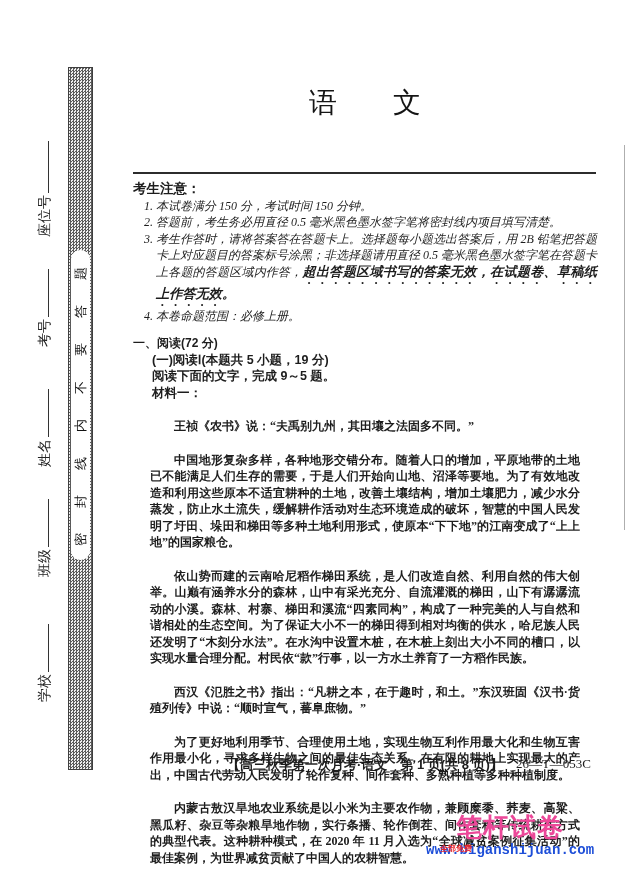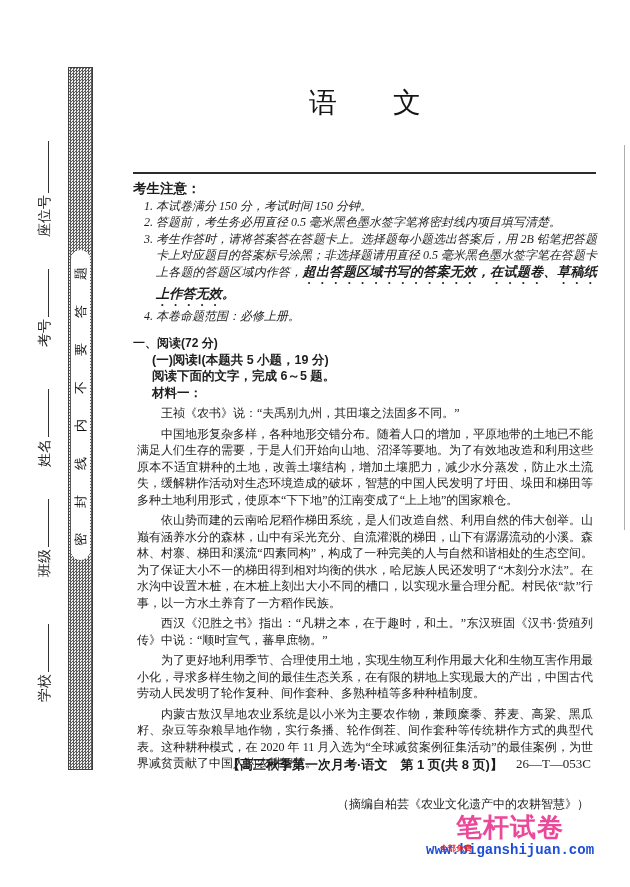--- a/index.html
+++ b/index.html
@@ -55,21 +55,21 @@
   .notice-item { padding-left:23px; text-indent:-12px;font-style:italic; }
   .em-bold {
     font-weight:bold; font-size:13.2px; font-family:"Liberation Sans", sans-serif;
     -webkit-text-emphasis:filled dot; -webkit-text-emphasis-position:under right;
     text-emphasis:filled dot; text-emphasis-position:under right;
   }
   .sec-title { margin-top:11px; font-weight:bold; font-size:12px; font-family:"Liberation Sans", sans-serif; }
   .sub-title, .instruction, .material-label {
     padding-left:19px; font-weight:bold; font-size:12.5px; font-family:"Liberation Sans", sans-serif;
   }
-  .content p { margin:4px; text-indent:2em; }
+  .content p { margin:17px; text-indent:2em;font-weight:bold; }
   .attribution { text-align:right; padding-right:8px;margin-top:24px; }
   
   .footer {
     position:absolute; left:133px; top:756px; width:464px;
     font-size:13px; font-family:"Liberation Sans", sans-serif;
   }
   .footer-info { display:block; text-align:center; font-weight:bold; }
   .footer-code { position:absolute; right:6px; top:0; font-family:"Liberation Serif", serif; font-weight:normal; }
   
   .logo { position:absolute; left:420px; top:810px; width:180px; }
@@ -119,21 +119,21 @@
 
   <div class="content">
     <div class="notice-heading">考生注意：</div>
     <div class="notice-item">1. 本试卷满分 150 分，考试时间 150 分钟。</div>
     <div class="notice-item">2. 答题前，考生务必用直径 0.5 毫米黑色墨水签字笔将密封线内项目填写清楚。</div>
     <div class="notice-item"><span>3. 考生作答时，请将答案答在答题卡上。选择题每小题选出答案后，用 2B 铅笔把答题卡上对应题目的答案标号涂黑；非选择题请用直径 0.5 毫米黑色墨水签字笔在答题卡上各题的答题区域内作答，</span><span class="em-bold">超出答题区域书写的答案无效，在试题卷、草稿纸上作答无效。</span></div>
     <div class="notice-item">4. 本卷命题范围：必修上册。</div>
 
     <div class="sec-title">一、阅读(72 分)</div>
     <div class="sub-title">(一)阅读Ⅰ(本题共 5 小题，19 分)</div>
-    <div class="instruction">阅读下面的文字，完成 6～5 题。</div>
+    <div class="instruction">阅读下面的文字，完成 9～5 题。</div>
     <div class="material-label">材料一：</div>
 
     <p>王祯《农书》说：“夫禹别九州，其田壤之法固多不同。”</p>
     <p>中国地形复杂多样，各种地形交错分布。随着人口的增加，平原地带的土地已不能满足人们生存的需要，于是人们开始向山地、沼泽等要地。为了有效地改造和利用这些原本不适宜耕种的土地，改善土壤结构，增加土壤肥力，减少水分蒸发，防止水土流失，缓解耕作活动对生态环境造成的破坏，智慧的中国人民发明了圩田、垛田和梯田等多种土地利用形式，使原本“下下地”的江南变成了“上上地”的国家粮仓。</p>
     <p>依山势而建的云南哈尼稻作梯田系统，是人们改造自然、利用自然的伟大创举。山巅有涵养水分的森林，山中有采光充分、自流灌溉的梯田，山下有潺潺流动的小溪。森林、村寨、梯田和溪流“四素同构”，构成了一种完美的人与自然和谐相处的生态空间。为了保证大小不一的梯田得到相对均衡的供水，哈尼族人民还发明了“木刻分水法”。在水沟中设置木桩，在木桩上刻出大小不同的槽口，以实现水量合理分配。村民依“款”行事，以一方水土养育了一方稻作民族。</p>
     <p>西汉《氾胜之书》指出：“凡耕之本，在于趣时，和土。”东汉班固《汉书·货殖列传》中说：“顺时宣气，蕃阜庶物。”</p>
     <p>为了更好地利用季节、合理使用土地，实现生物互利作用最大化和生物互害作用最小化，寻求多样生物之间的最佳生态关系，在有限的耕地上实现最大的产出，中国古代劳动人民发明了轮作复种、间作套种、多熟种植等多种种植制度。</p>
     <p>内蒙古敖汉旱地农业系统是以小米为主要农作物，兼顾糜黍、荞麦、高粱、黑瓜籽、杂豆等杂粮旱地作物，实行条播、轮作倒茬、间作套种等传统耕作方式的典型代表。这种耕种模式，在 2020 年 11 月入选为“全球减贫案例征集活动”的最佳案例，为世界减贫贡献了中国人的农耕智慧。</p>
     <div class="attribution">（摘编自柏芸《农业文化遗产中的农耕智慧》）</div>
   </div>

